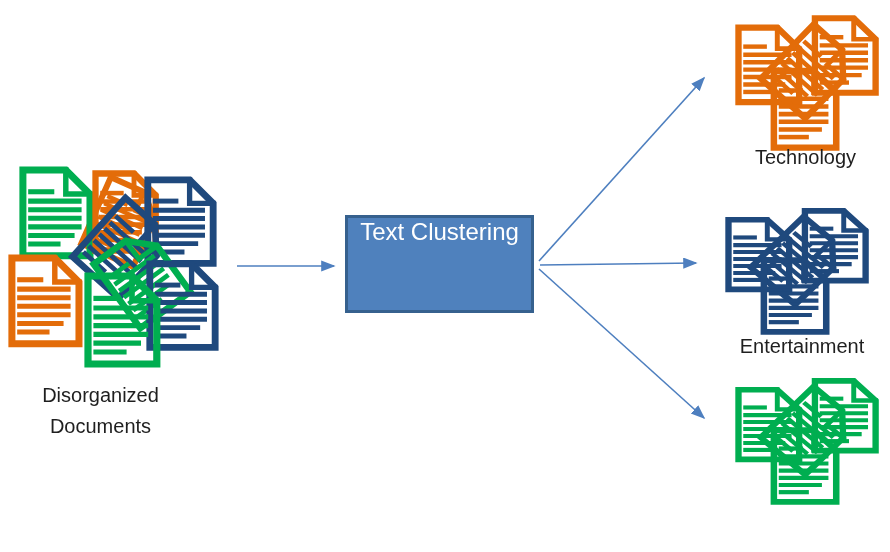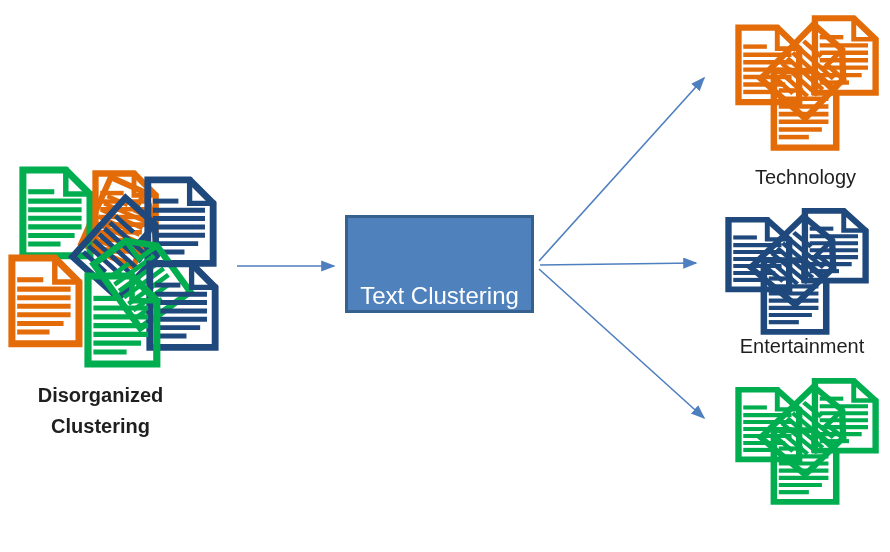--- a/index.html
+++ b/index.html
@@ -15,21 +15,21 @@
   .abs{position:absolute;}
   .cluster-label{
     color:var(--text); font-size:20px; text-align:center; line-height:26px;
   }
   .input-label{
     color:var(--text); font-size:20px; text-align:center; line-height:31px;
   }
   .process-box{
     left:345px; top:215px; width:189px; height:98px;
     background:var(--box-fill); border:3px solid var(--box-border);
-    box-sizing:border-box; display:flex; align-items:flex-end; justify-content:center;
+    box-sizing:border-box; display:flex; align-items:flex-start; justify-content:center;
     color:var(--box-text); font-size:24px; white-space:nowrap;
   }
   .c-orange{color:var(--orange);} .c-green{color:var(--green);} .c-navy{color:var(--navy);}
   svg{display:block;}
   #arrow-layer{left:0;top:0;pointer-events:none;}
   #arrow-layer line{stroke:var(--arrow); stroke-width:1.6;}
   #ah-path{fill:var(--arrow);}
 </style>
 </head>
 <body>
@@ -62,43 +62,43 @@
     <use href="#doc-icon" class="c-green" transform="translate(15,6) scale(0.78)"></use>
     <use href="#doc-icon" class="c-orange" transform="translate(88,10) scale(0.70)"></use>
     <use href="#doc-icon" class="c-navy" transform="translate(140,16) scale(0.76)"></use>
     <use href="#doc-icon" class="c-navy" transform="translate(118,88) rotate(42) scale(0.72) translate(-48,-60)"></use>
     <use href="#doc-icon" class="c-orange" transform="translate(4,94) scale(0.78)"></use>
     <use href="#doc-icon" class="c-green" transform="translate(138,118) rotate(-36) scale(0.72) translate(-48,-60)"></use>
     <use href="#doc-icon" class="c-navy" transform="translate(142,100) scale(0.76)"></use>
     <use href="#doc-icon" class="c-green" transform="translate(80,112) scale(0.80)"></use>
   </svg>
 
-  <div class="abs input-label" style="left:8px;top:380px;width:185px;font-weight:bold;">
+  <div class="abs input-label" style="left:8px;top:380px;width:185px;">
     <div>Disorganized</div>
-    <div>Clustering</div>
+    <div>Documents</div>
   </div>
 
   <div class="abs process-box">
     <span>Text Clustering</span>
   </div>
 
   <svg id="arrow-layer" class="abs" width="890" height="552" viewBox="0 0 890 552">
     <line x1="237" y1="266" x2="334" y2="266" marker-end="url(#arrowhead)"></line>
     <line x1="539" y1="261" x2="704" y2="78" marker-end="url(#arrowhead)"></line>
     <line x1="540" y1="265" x2="696" y2="263" marker-end="url(#arrowhead)"></line>
     <line x1="539" y1="269" x2="704" y2="418" marker-end="url(#arrowhead)"></line>
   </svg>
 
   <svg class="abs c-orange" style="left:733px;top:13px;" width="147" height="141" viewBox="0 0 150 150" preserveAspectRatio="none">
     <use href="#doc-icon" transform="translate(2,12) scale(0.72)"></use>
     <use href="#doc-icon" transform="translate(80,2) scale(0.72)"></use>
     <use href="#doc-icon" transform="translate(78,62) rotate(43) scale(0.72) translate(-48,-60)"></use>
     <use href="#doc-icon" transform="translate(38,58) scale(0.74)"></use>
   </svg>
-  <div class="abs cluster-label" style="left:728px;top:164px;width:155px;">Technology</div>
+  <div class="abs cluster-label" style="left:728px;top:144px;width:155px;">Technology</div>
 
   <svg class="abs c-navy" style="left:723px;top:206px;" width="147" height="132" viewBox="0 0 150 150" preserveAspectRatio="none">
     <use href="#doc-icon" transform="translate(2,12) scale(0.72)"></use>
     <use href="#doc-icon" transform="translate(80,2) scale(0.72)"></use>
     <use href="#doc-icon" transform="translate(78,62) rotate(43) scale(0.72) translate(-48,-60)"></use>
     <use href="#doc-icon" transform="translate(38,58) scale(0.74)"></use>
   </svg>
   <div class="abs cluster-label" style="left:718px;top:333px;width:168px;">Entertainment</div>
 
   <svg class="abs c-green" style="left:733px;top:376px;" width="147" height="132" viewBox="0 0 150 150" preserveAspectRatio="none">

